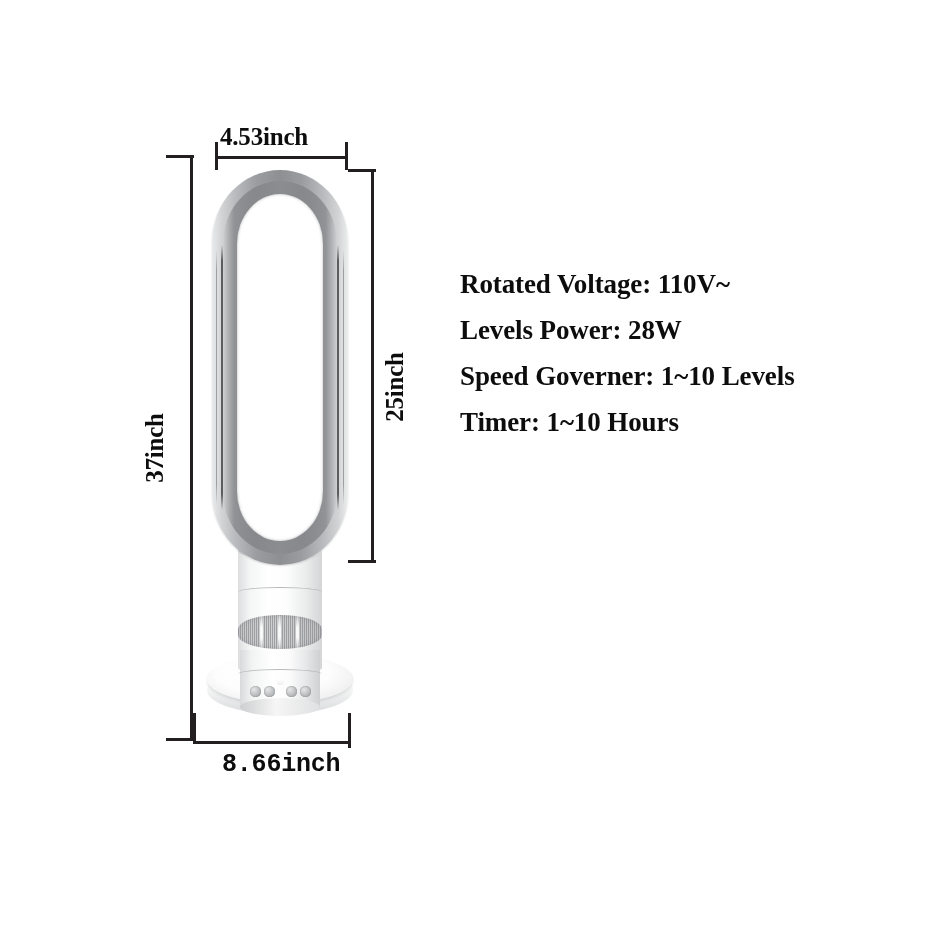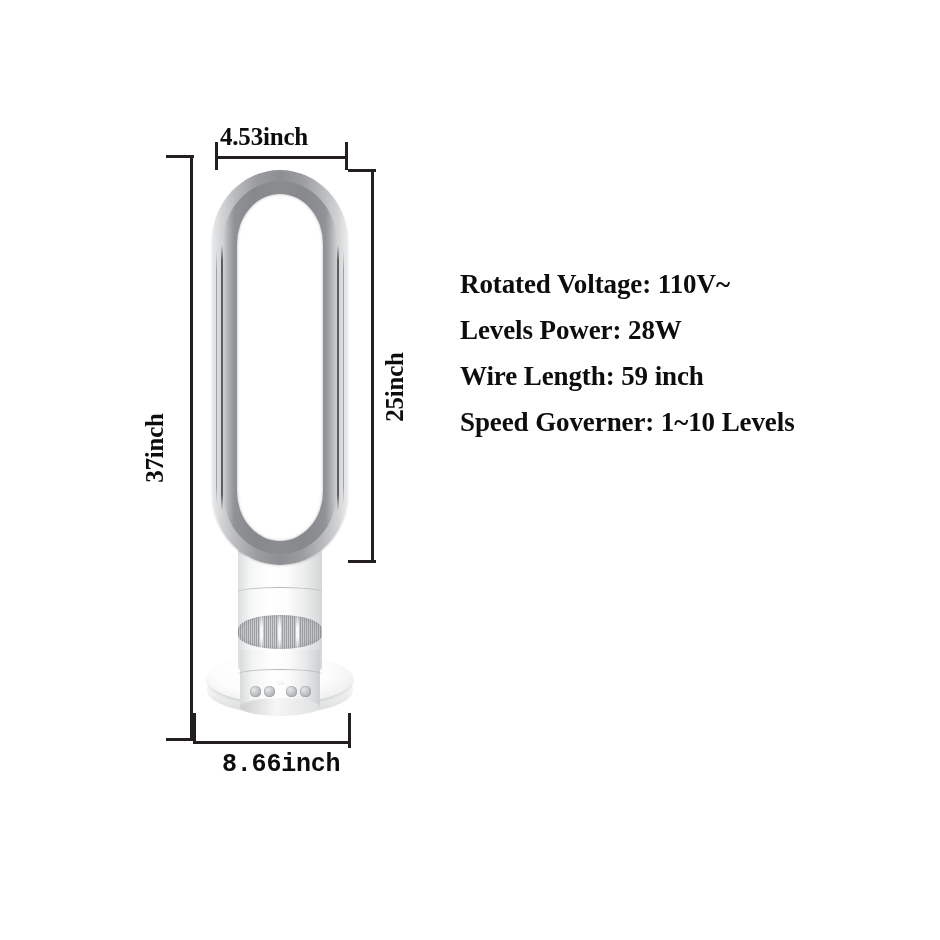--- a/index.html
+++ b/index.html
@@ -385,17 +385,17 @@
     <div class="loop-inner"></div>
     <div class="loop-slot2 left"></div>
     <div class="loop-slot2 right"></div>
     <div class="loop-slot left"></div>
     <div class="loop-slot right"></div>
   </div>
 
   <div id="specs">
     <div class="spec-line">Rotated Voltage: 110V~</div>
     <div class="spec-line">Levels Power: 28W</div>
-    <div class="spec-line">Wire Length: 59 inch</div>
     <div class="spec-line">Speed Governer: 1~10 Levels</div>
+    <div class="spec-line">Timer: 1~10 Hours</div>
   </div>
 
 </div>
 
 </body></html>

